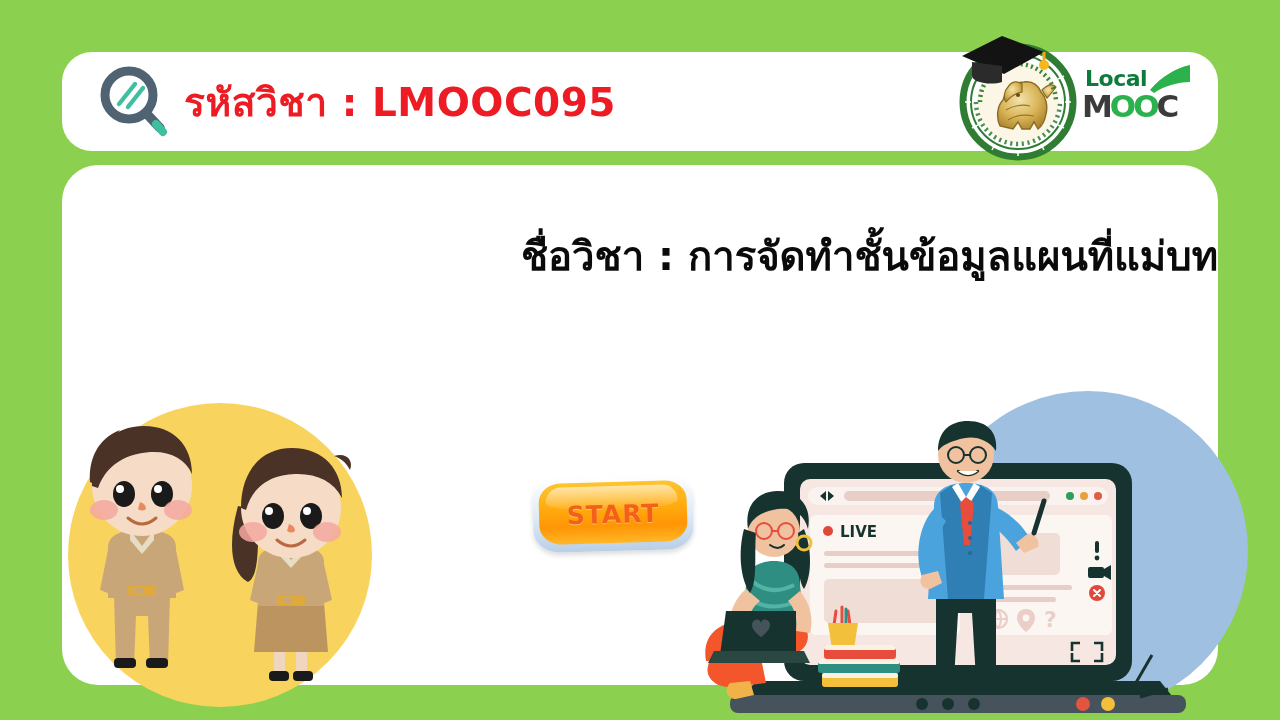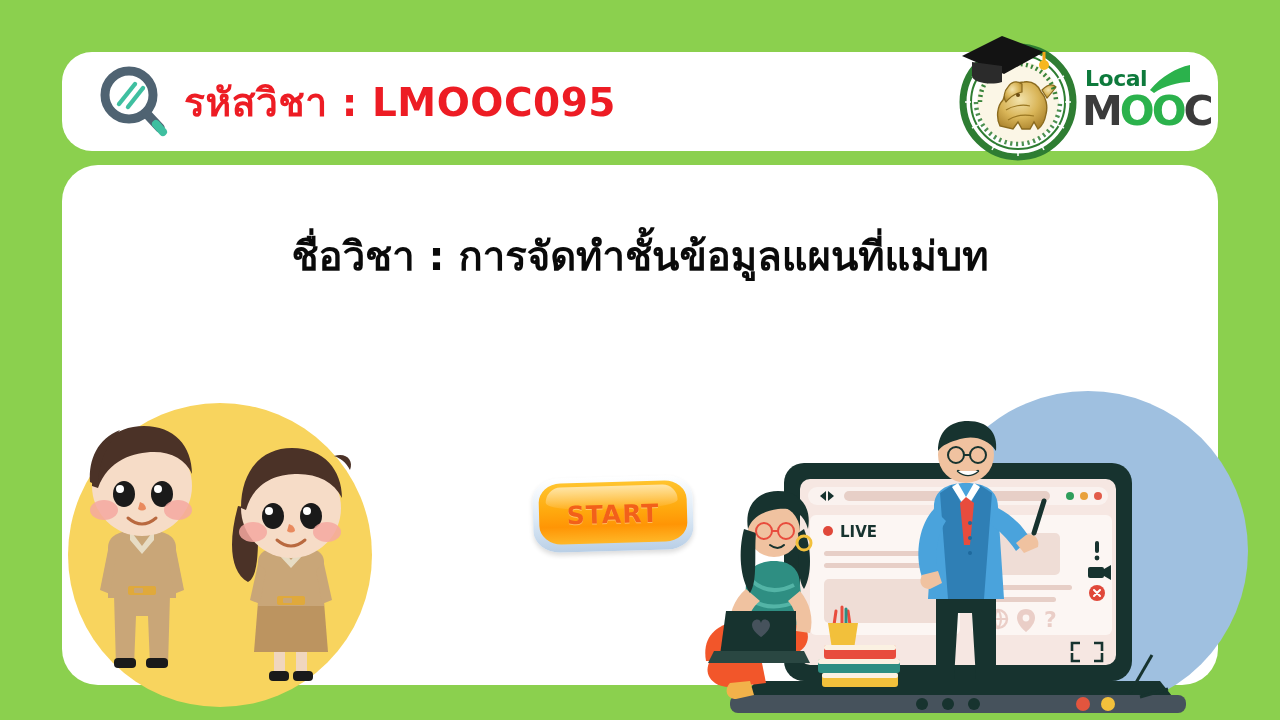--- a/index.html
+++ b/index.html
@@ -99,21 +99,21 @@
     left: 66px;
     top: -2px;
     width: 44px;
     height: 30px;
     z-index: 1;
   }
   .wm-mooc {
     position: absolute;
     left: 0px;
     top: 25px;
-    font-size: 41px;
+    font-size: 31px;
     font-weight: 700;
     line-height: 1;
     font-family: "DejaVu Sans", "Liberation Sans", sans-serif;
     letter-spacing: -3px;
     white-space: nowrap;
   }
   .wm-mooc .dk { color: #3B3B3B; }
   .wm-mooc .gr { color: #2BB24C; }
 
   
@@ -126,21 +126,21 @@
     background: #ffffff;
     border-radius: 36px;
     z-index: 2;
   }
 
   #title-block {
     position: absolute;
     left: 0;
     right: 0;
     top: 62px;
-    text-align: center;
+    text-align: right;
   }
   .title-line {
     font-family: "DejaVu Sans", "Liberation Sans", sans-serif;
     font-size: 40px;
     font-weight: 700;
     color: #0a0a0a;
     line-height: 1.45;
     white-space: nowrap;
   }
 

